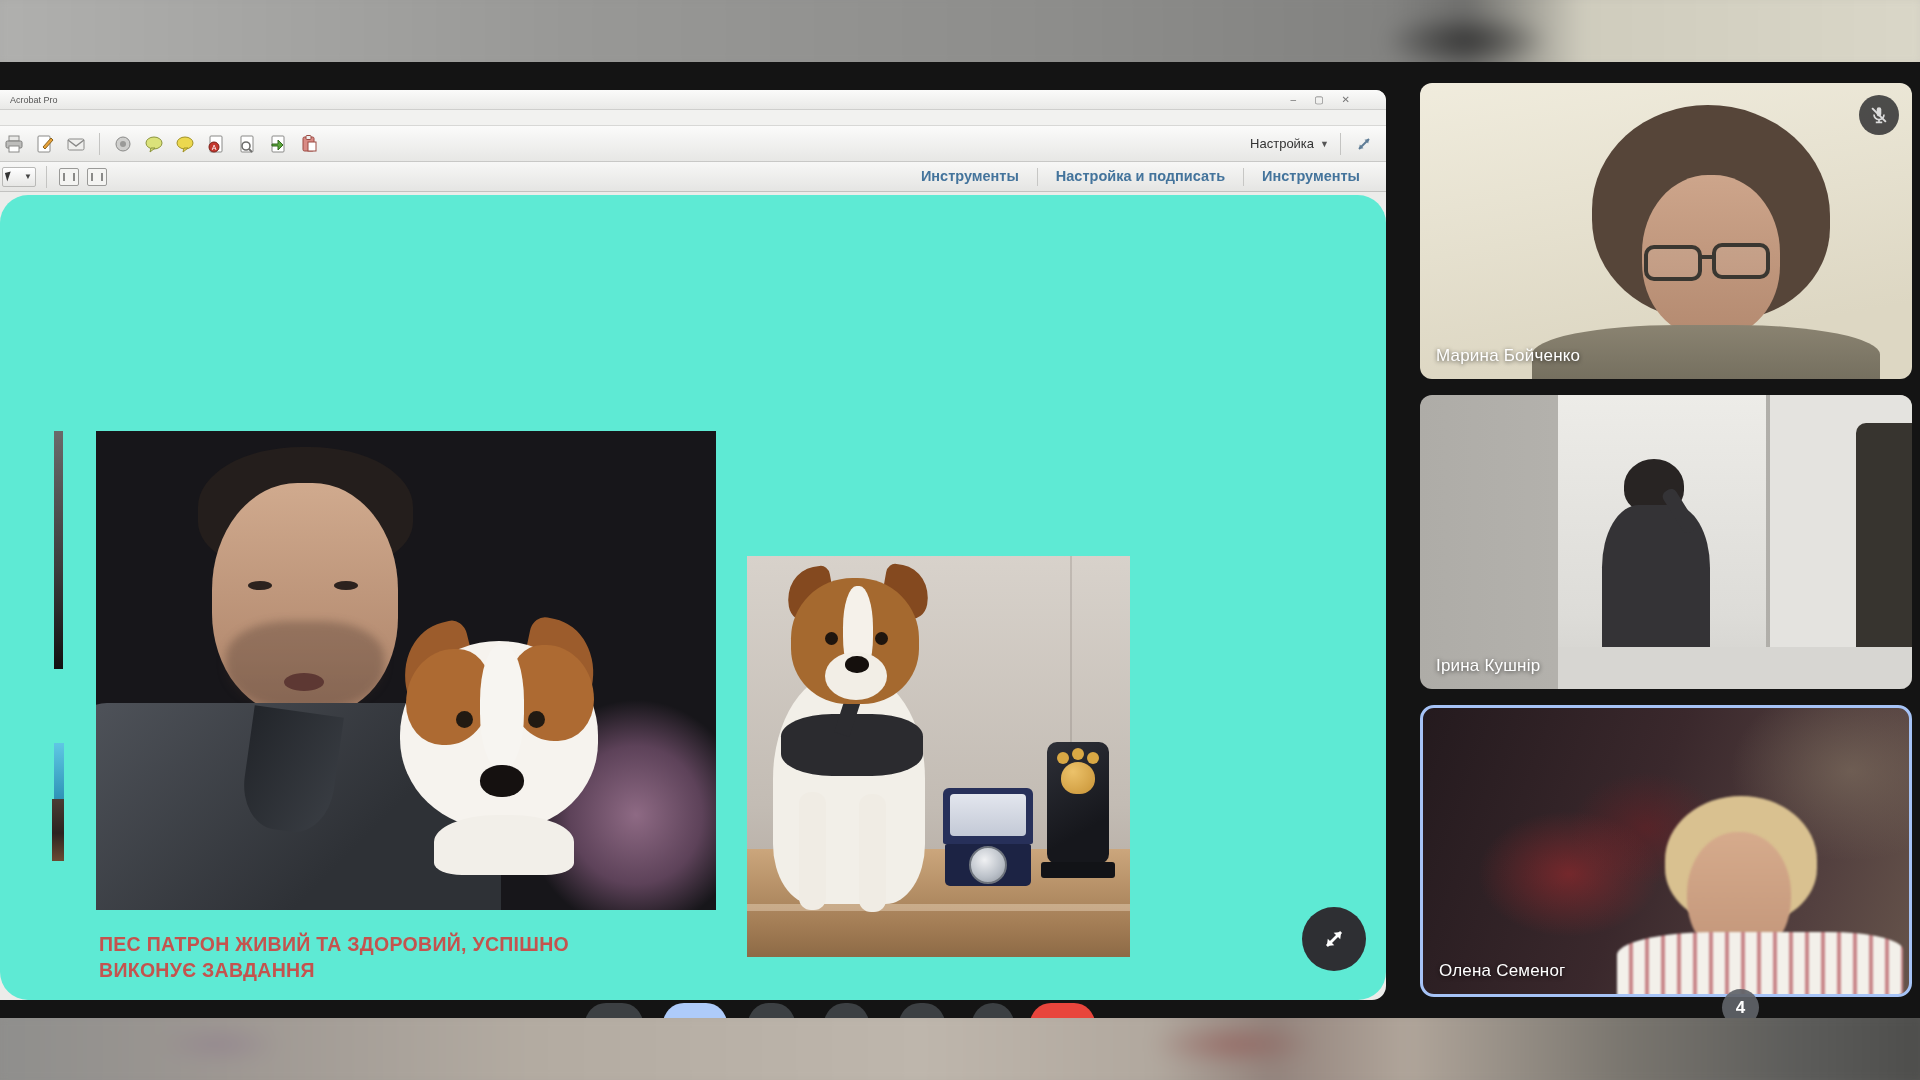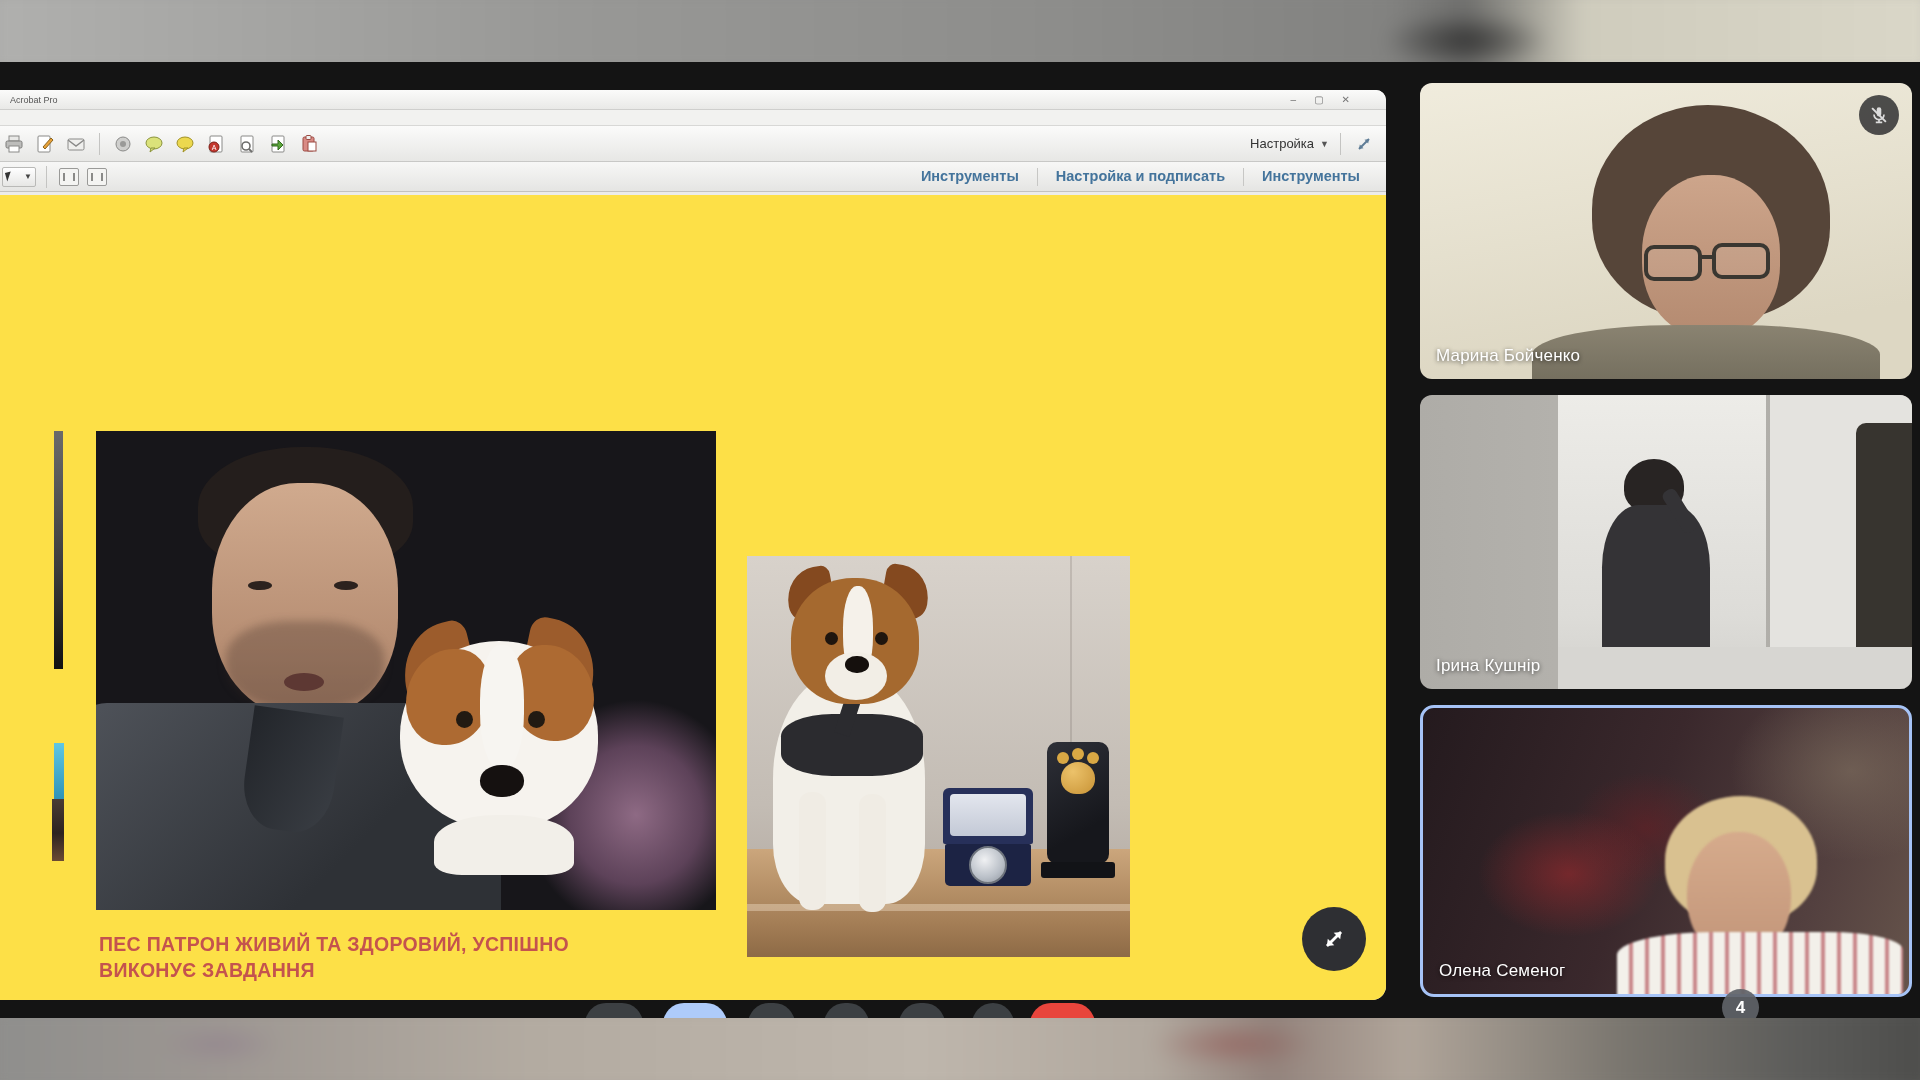--- a/index.html
+++ b/index.html
@@ -39,21 +39,21 @@
   #settings .caret { font-size:9px; color:#555; }
   #toolbar2 { position:relative; height:30px; background:linear-gradient(#f7f7f6,#e5e5e3); border-bottom:1px solid #c2c2c0; display:flex; align-items:center; padding:0 8px 0 2px; }
   #tool-select { width:34px; height:20px; background:linear-gradient(#fff,#e6e6e4); border:1px solid #b9b9b7; border-radius:2px; display:flex; align-items:center; justify-content:space-between; padding:0 3px; }
   #tool-select .cursor { width:0; height:0; border-left:6px solid #333; border-bottom:9px solid transparent; transform:rotate(-15deg); }
   #tool-select .caret { font-size:8px; color:#444; }
   .fit-icon { width:20px; height:18px; border:1px solid #9a9a98; border-radius:2px; margin-left:8px; position:relative; background:#f4f4f2; }
   .fit-icon::after { content:""; position:absolute; inset:4px 3px; border-left:2px solid #8a8a88; border-right:2px solid #8a8a88; }
   #task-tabs { margin-left:auto; display:flex; align-items:center; height:100%; }
   .task-tab { font-size:14.5px; font-weight:bold; color:#44749c; padding:0 18px; line-height:29px; cursor:default; }
   .tab-sep { width:1px; height:18px; background:#c7c7c5; }
-  #docarea { position:absolute; left:0; top:105px; right:0; bottom:0; background:#fde047; }
+  #docarea { position:absolute; left:0; top:105px; right:0; bottom:0; background:#5eead4;border-radius:28px; }
 
   
   .sliver { position:absolute; }
   #sliver-1 { left:54px; top:236px; width:9px; height:238px; background:linear-gradient(#6a6a6a,#3a3a3a 60%,#111); }
   #sliver-2 { left:54px; top:548px; width:10px; height:56px; background:linear-gradient(#5fc7e4,#2f93b7); }
   #sliver-3 { left:52px; top:604px; width:12px; height:62px; background:linear-gradient(#4a3c34,#2c2320 55%,#6b4a33); }
 
   
   #photo1 { position:absolute; left:96px; top:236px; width:620px; height:479px; background:#17161a; overflow:hidden; }
   #p1-blanket { position:absolute; right:-30px; bottom:-20px; width:220px; height:230px; background:radial-gradient(closest-side,#8e6a84,#5d4259 60%,rgba(60,40,58,0)); }

